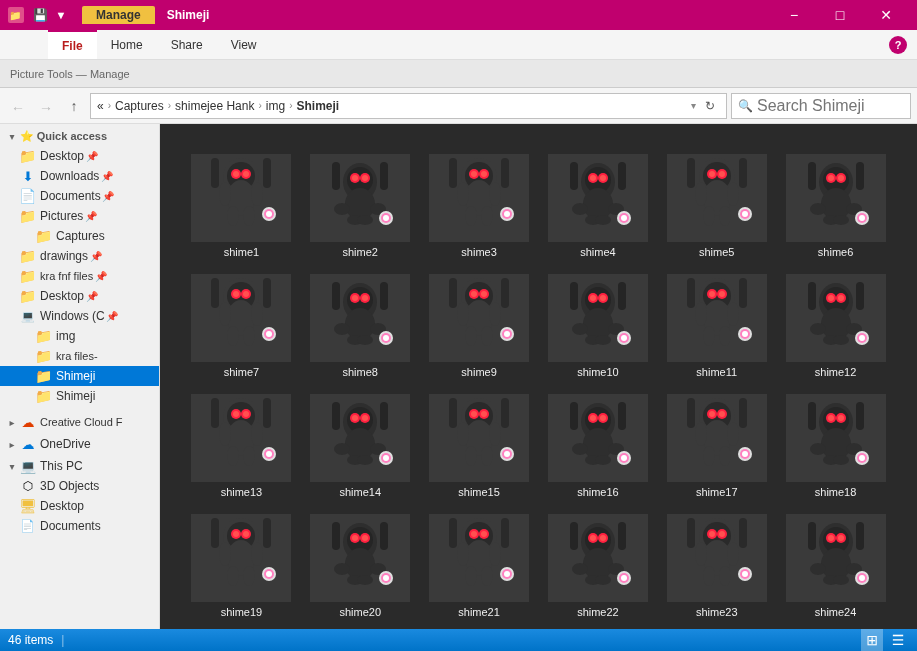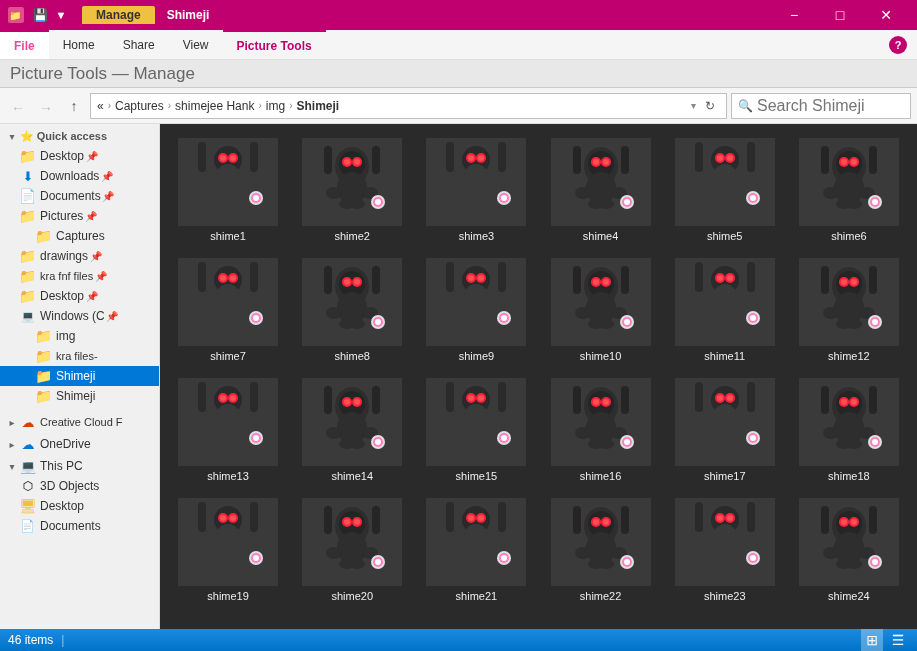--- a/index.html
+++ b/index.html
@@ -41,21 +41,21 @@
       border-bottom: 1px solid #ddd;
     }
     .ribbon-tab {
       padding: 0 14px;
       display: flex;
       align-items: center;
       font-size: 12px;
       cursor: pointer;
       color: #333;
     }
-    .ribbon-tab.active { background: white; border-top: 2px solid #c0006e; color: #ec4899; font-weight: 600; }
+    .ribbon-tab.active { background: white; border-top: 2px solid #c0006e; color: #b91c1c; font-weight: 600; margin-left: 48px; }
     .ribbon-help { margin-left: auto; padding: 0 10px; display: flex; align-items: center; }
 
     
     .toolbar-ribbon {
       height: 28px;
       background: #e8e8e8;
       display: flex;
       align-items: center;
       padding: 0 4px;
       gap: 2px;
@@ -149,21 +149,21 @@
       padding: 4px 4px 2px 4px;
       cursor: pointer;
     }
     .section-header .section-label { font-size: 11px; font-weight: 600; color: #555; }
 
     
     .content-area {
       flex: 1;
       background: #2a2a2a;
       overflow-y: auto;
-      padding: 8px;
+      padding: 24px;
     }
     .content-area::-webkit-scrollbar { width: 10px; }
     .content-area::-webkit-scrollbar-track { background: #2a2a2a; }
     .content-area::-webkit-scrollbar-thumb { background: #555; border-radius: 4px; }
 
     .file-grid {
       display: grid;
       grid-template-columns: repeat(6, 1fr);
       gap: 4px;
     }
@@ -228,28 +228,27 @@
     <div class="title-btn">□</div>
     <div class="title-btn close">✕</div>
   </div>
 </div>
 
 <div class="ribbon">
   <div class="ribbon-tab active">File</div>
   <div class="ribbon-tab">Home</div>
   <div class="ribbon-tab">Share</div>
   <div class="ribbon-tab">View</div>
-  <div class="ribbon-tab" style="color:#c0006e; font-weight:600; border-top:2px solid #c0006e;">Picture Tools</div>
   <div class="ribbon-help">
     <span style="width:18px;height:18px;background:#c0006e;border-radius:50%;display:flex;align-items:center;justify-content:center;color:white;font-size:11px;font-weight:bold;">?</span>
   </div>
 </div>
 
 <div class="toolbar-ribbon">
-  <span class="ribbon-group-label" style="font-size:17px;color:#666;">Picture Tools — Manage</span>
+  <span class="ribbon-group-label" style="font-size:11px;color:#666;">Picture Tools — Manage</span>
 </div>
 
 <div class="nav-bar">
   <div class="nav-btn disabled">←</div>
   <div class="nav-btn disabled">→</div>
   <div class="nav-btn">↑</div>
 
   <div class="address-bar">
     <span class="breadcrumb-part">«</span>
     <span class="breadcrumb-sep">›</span>

